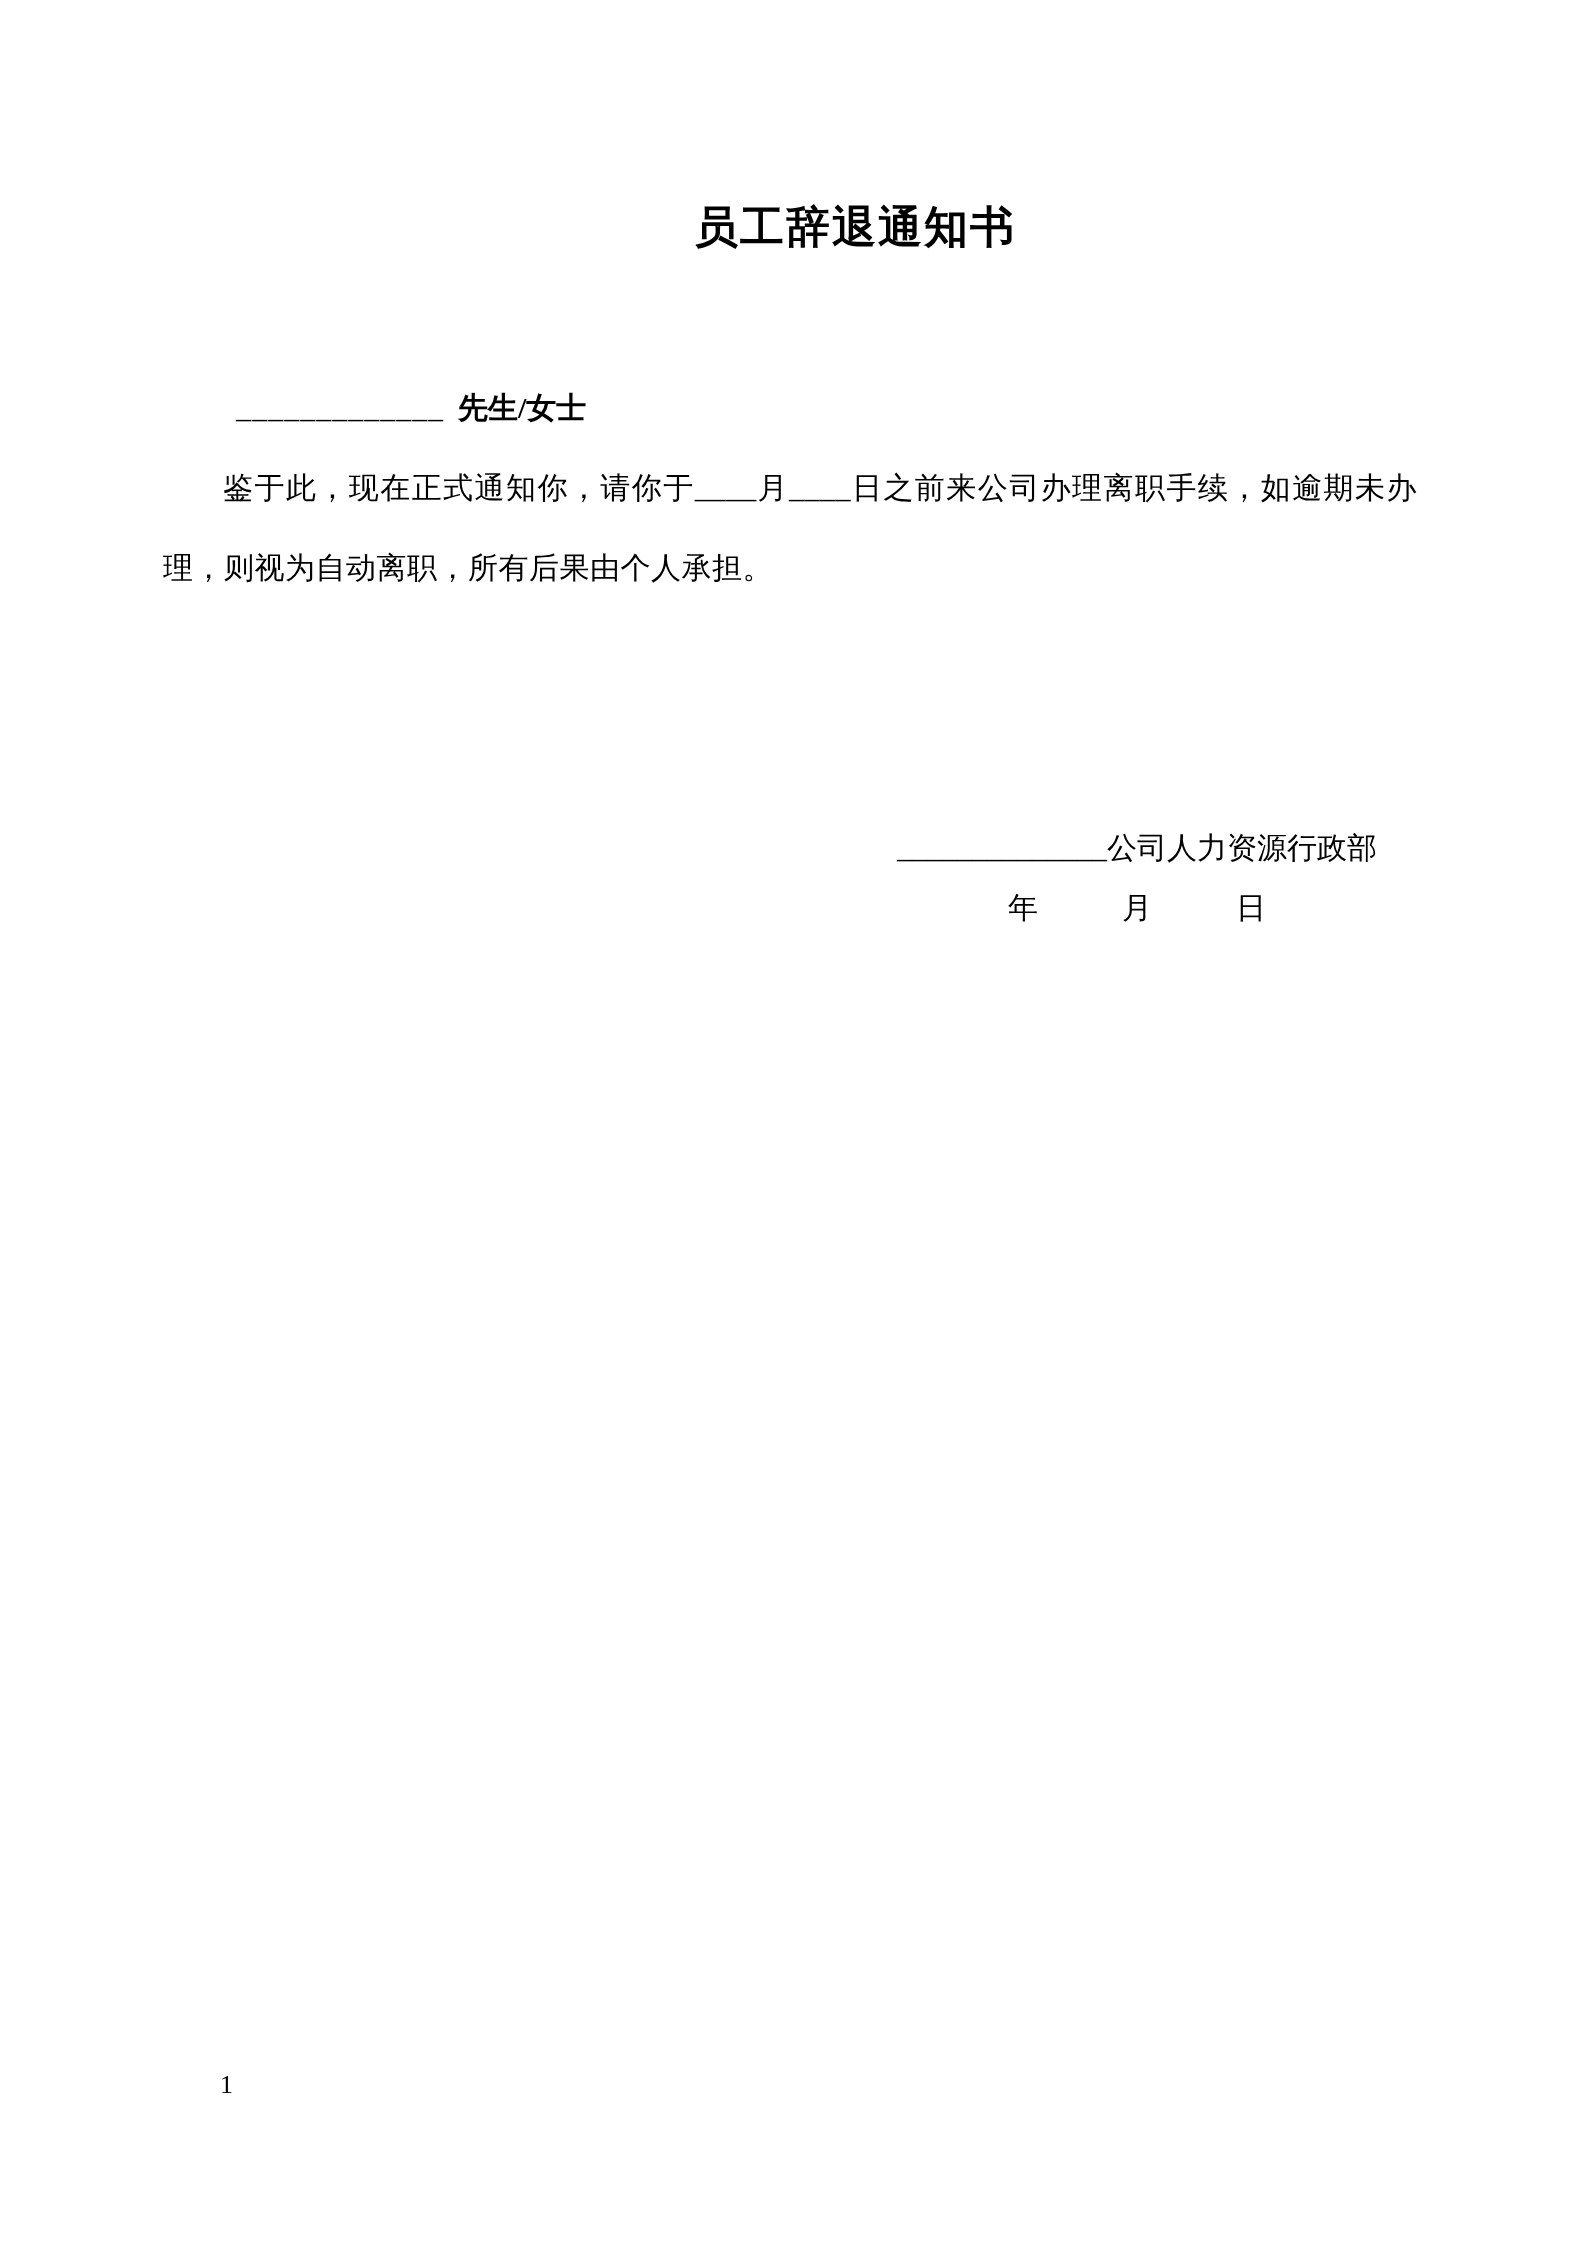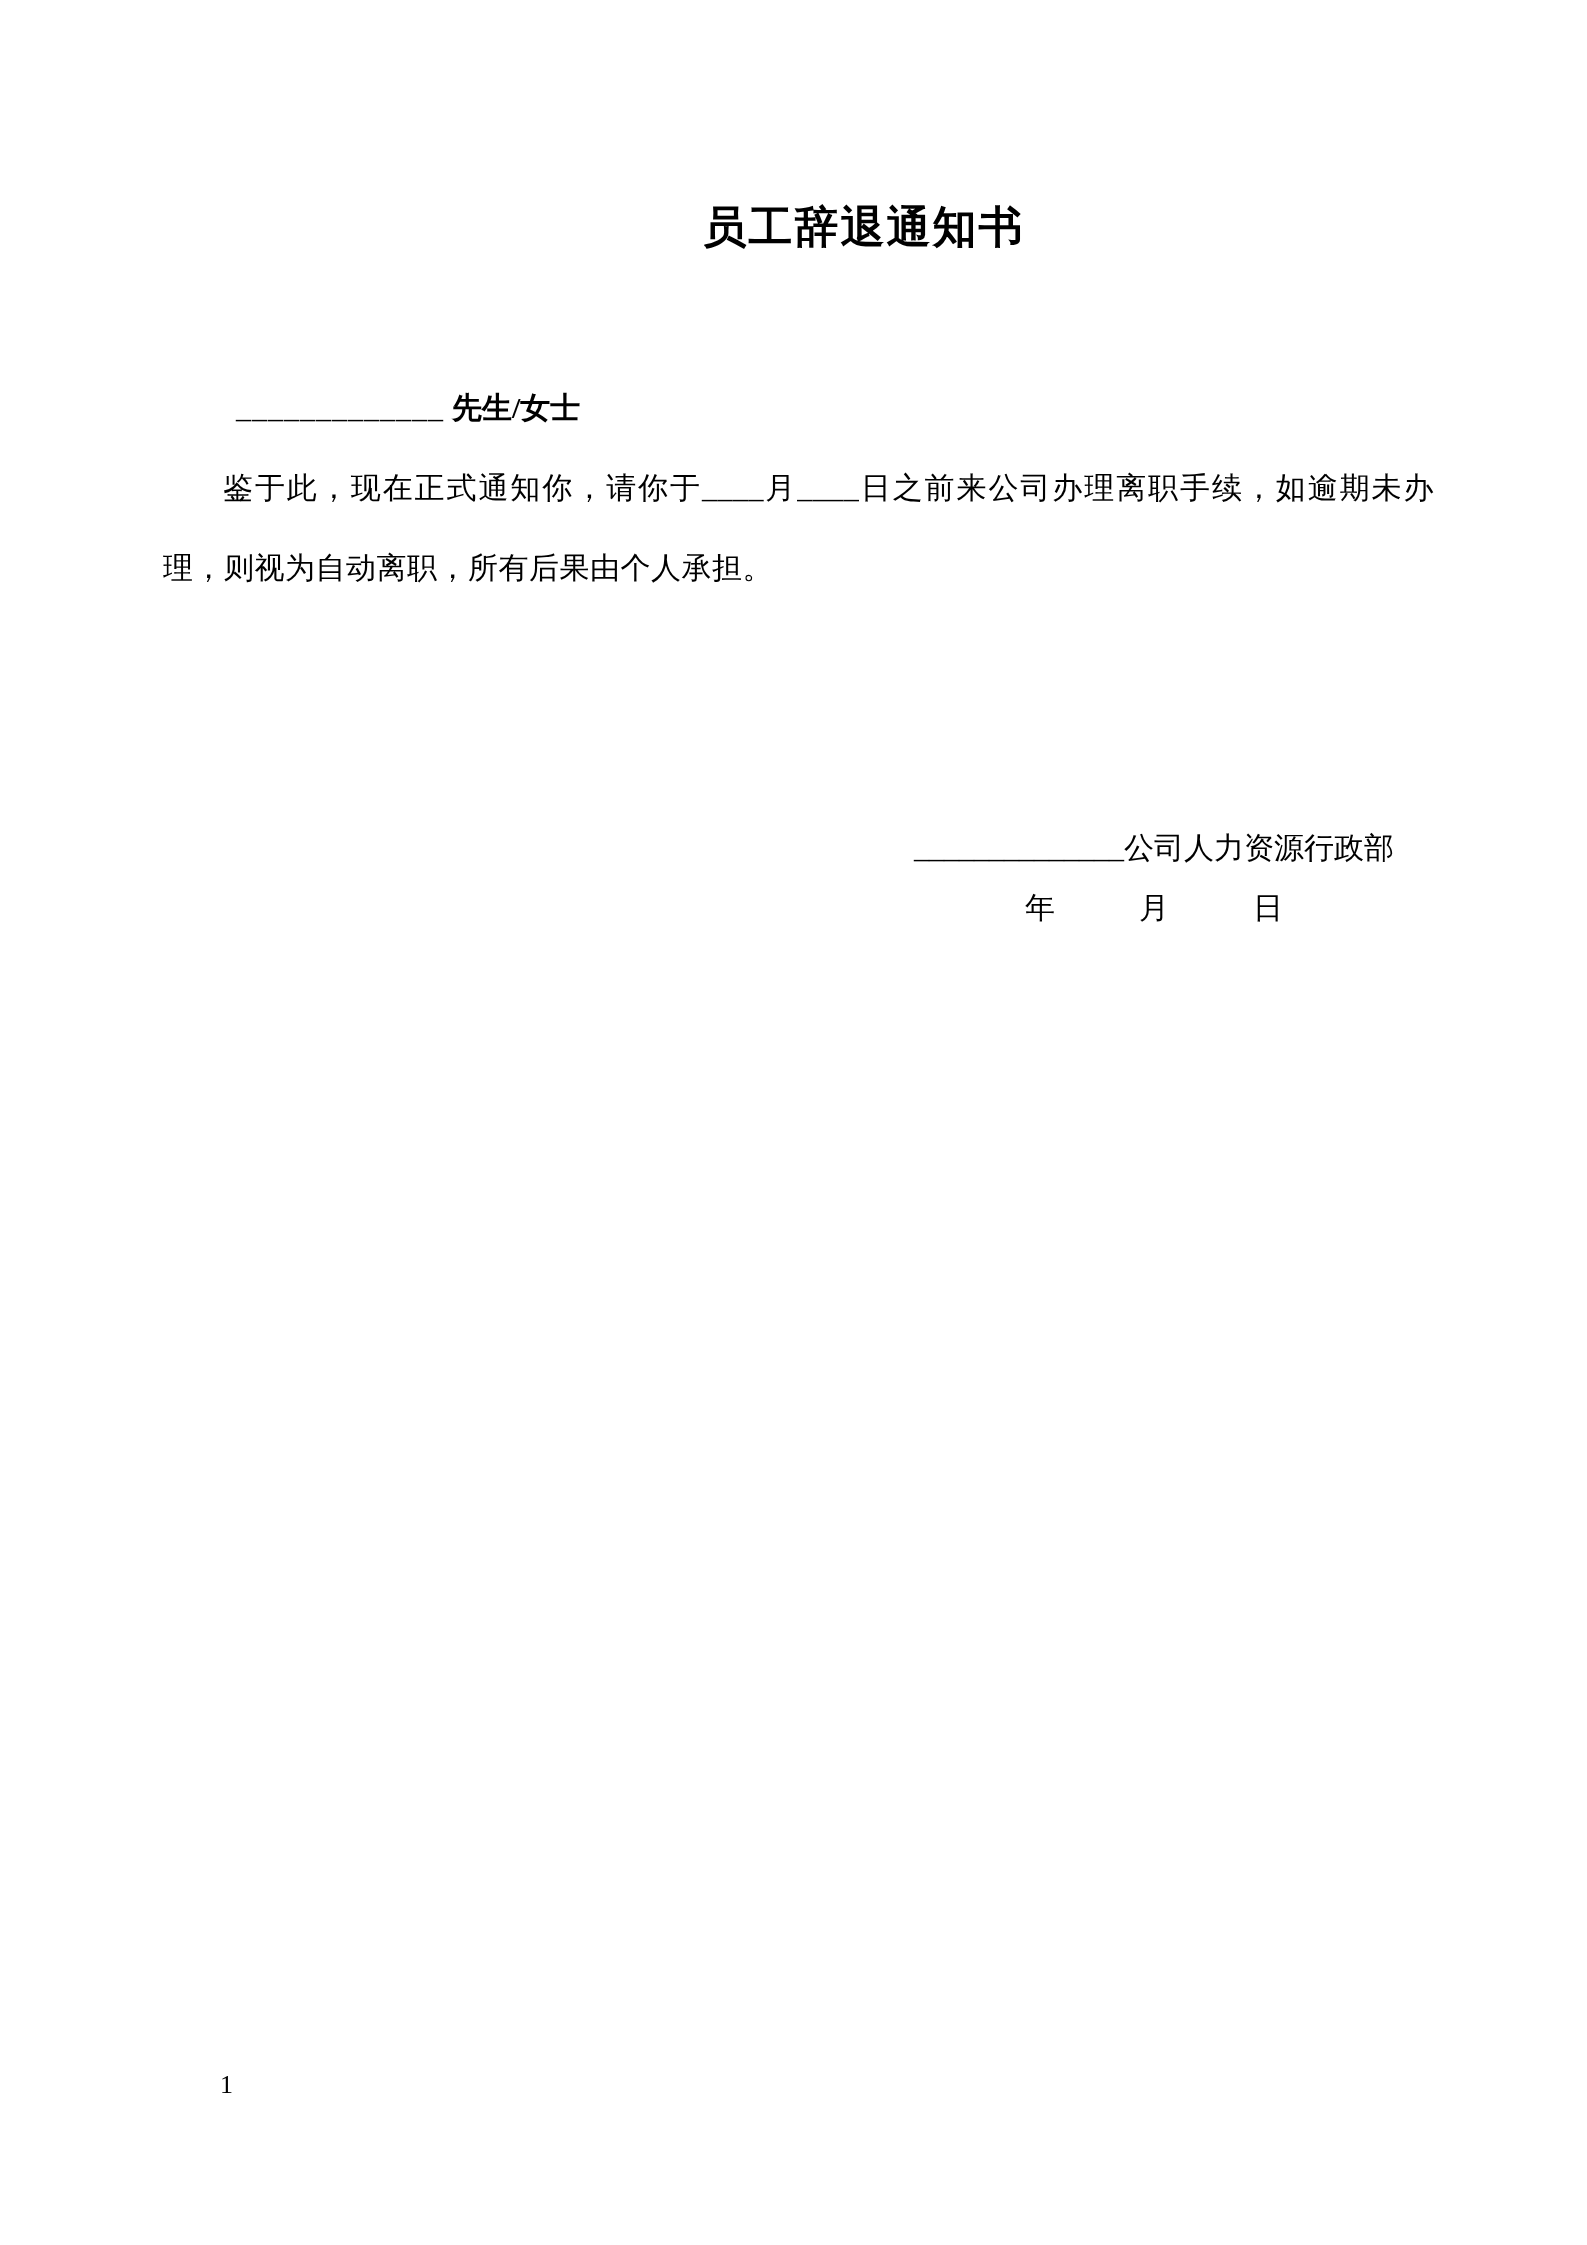--- a/index.html
+++ b/index.html
@@ -11,21 +11,21 @@
   .page {
     position: relative;
     width: 1587px;
     height: 2245px;
     background: #ffffff;
     overflow: hidden;
   }
   .content {
     position: absolute;
     left: 163px;
-    right: 153px;
+    right: 170px;
     top: 0;
   }
   .doc-title {
     margin-top: 200px;
     font-size: 44px;
     font-weight: 700;
     line-height: 56px;
     text-align: center;
     text-indent: 130px; 
     letter-spacing: 2px;
@@ -36,21 +36,21 @@
     line-height: 80px;
     text-indent: 73px;
     white-space: nowrap;
   }
   .salutation .blank {
     font-weight: 400;
     letter-spacing: 1px;
   }
   .salutation .label {
     font-weight: 700;
-    margin-left: 8px;
+    margin-left: 14px;
   }
   .body-para {
     font-size: 30px;
     line-height: 80px;
     text-align: justify;
     text-indent: 60px;
     letter-spacing: 0.5px;
   }
   .signature-block {
     margin-top: 210px;

